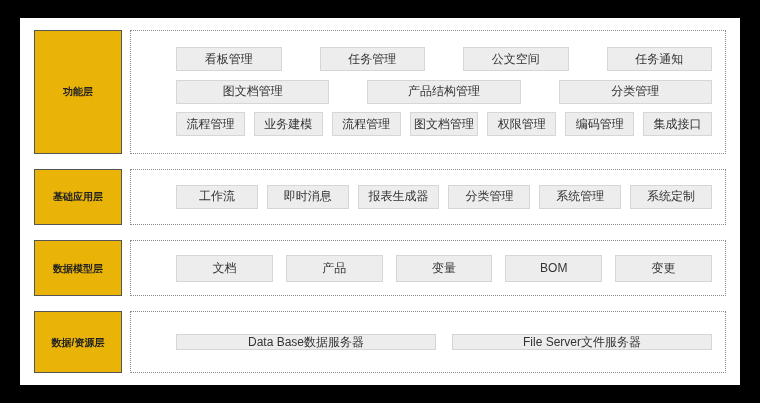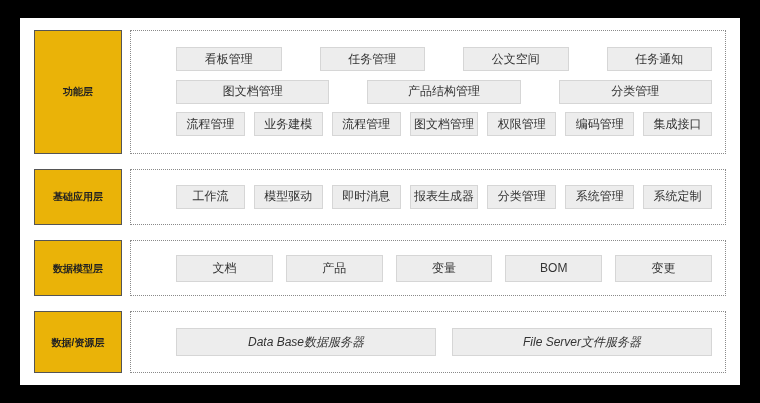--- a/index.html
+++ b/index.html
@@ -73,21 +73,21 @@
     background: #ededed;
     border: 1px solid #d6d6d6;
     display: flex;
     align-items: center;
     justify-content: center;
     font-size: 12px;
     color: #333;
     white-space: nowrap;
     overflow: hidden;
   }
-  .layer-resource .box { height: 28px; font-style: italic; }
+  .layer-resource .box { height: 16px; }
   .layer-datamodel .box { height: 27px; }
 </style>
 </head>
 <body>
 
 <div class="stage">
   <div class="panel">
 
     <section class="layer layer-function">
       <div class="layer-label">功能层</div>
@@ -113,21 +113,20 @@
           <div class="box">集成接口</div>
         </div>
       </div>
     </section>
 
     <section class="layer layer-apps">
       <div class="layer-label">基础应用层</div>
       <div class="layer-body">
         <div class="box-row gap-narrow">
           <div class="box">工作流</div>
-          <div class="box">模型驱动</div>
           <div class="box">即时消息</div>
           <div class="box">报表生成器</div>
           <div class="box">分类管理</div>
           <div class="box">系统管理</div>
           <div class="box">系统定制</div>
         </div>
       </div>
     </section>
 
     <section class="layer layer-datamodel">

